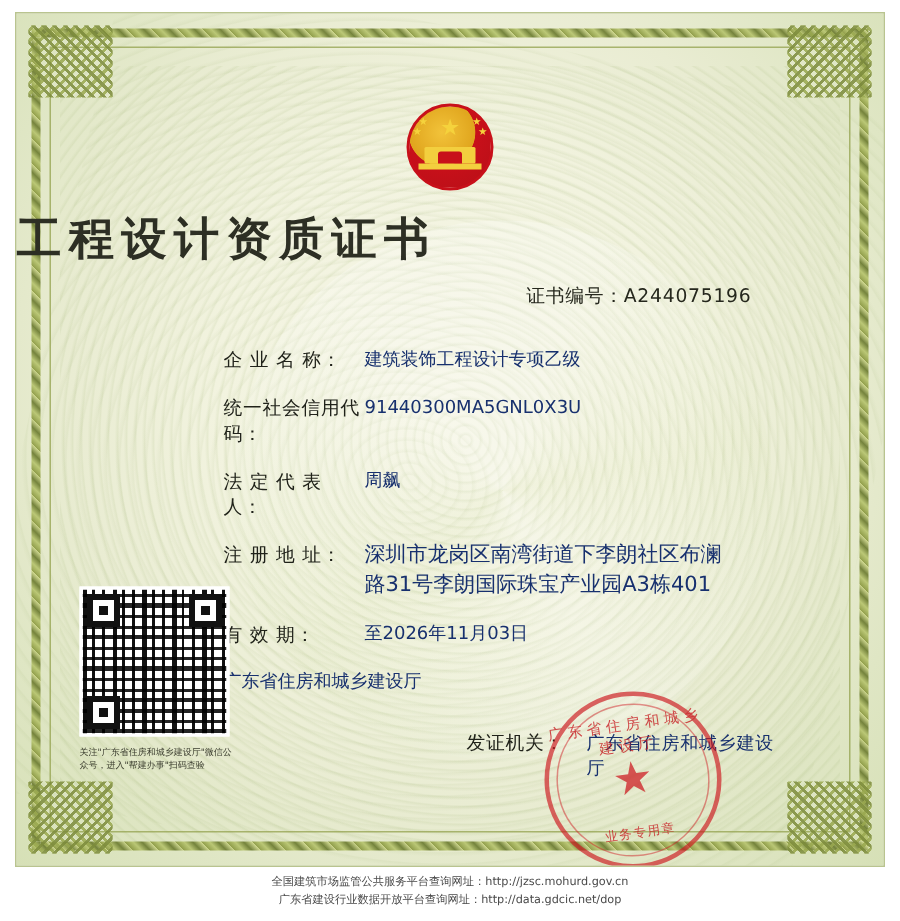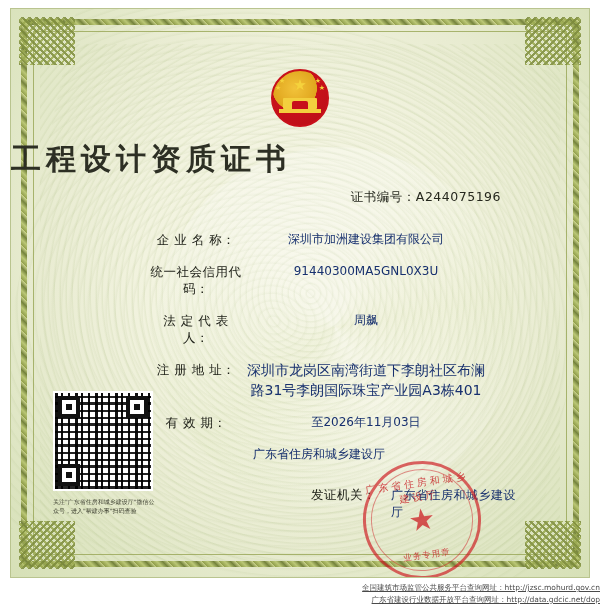--- a/index.html
+++ b/index.html
@@ -204,21 +204,20 @@
     color: #25271d;
     letter-spacing: .5px;
   }
 
   
   .fields {
     position: absolute;
     left: 138px;
     top: 222px;
     width: 340px;
-    text-align: center;
   }
   .row {
     display: flex;
     align-items: flex-start;
     margin-bottom: 14px;
   }
   .row .label {
     width: 94px;
     flex: 0 0 94px;
     font-size: 12.5px;
@@ -344,25 +343,24 @@
     font-size: 8.5px;
     color: rgba(198,24,30,.9);
     letter-spacing: 1px;
   }
 
   
   .footer {
     position: absolute;
     left: 0; right: 0;
     bottom: 8px;
-    text-align: right;
+    text-align: center;
     font-size: 7.5px;
     line-height: 1.6;
     color: #4a4a4a;
-    text-decoration: underline;
   }
 </style>
 </head>
 <body>
 
 <div class="page">
 
   <div class="cert">
 
     <div class="guilloche"></div>
@@ -390,21 +388,21 @@
 
     <div class="title">工程设计资质证书</div>
 
     <div class="cert-no">
       <span>证书编号：</span><span>A244075196</span>
     </div>
 
     <div class="fields">
       <div class="row">
         <div class="label">企 业 名 称：</div>
-        <div class="value">深圳市加洲建设集团有限公司</div>
+        <div class="value">建筑装饰工程设计专项乙级</div>
       </div>
       <div class="row">
         <div class="label">统一社会信用代码：</div>
         <div class="value">91440300MA5GNL0X3U</div>
       </div>
       <div class="row">
         <div class="label">法 定 代 表 人：</div>
         <div class="value">周飙</div>
       </div>
       <div class="row addr">

